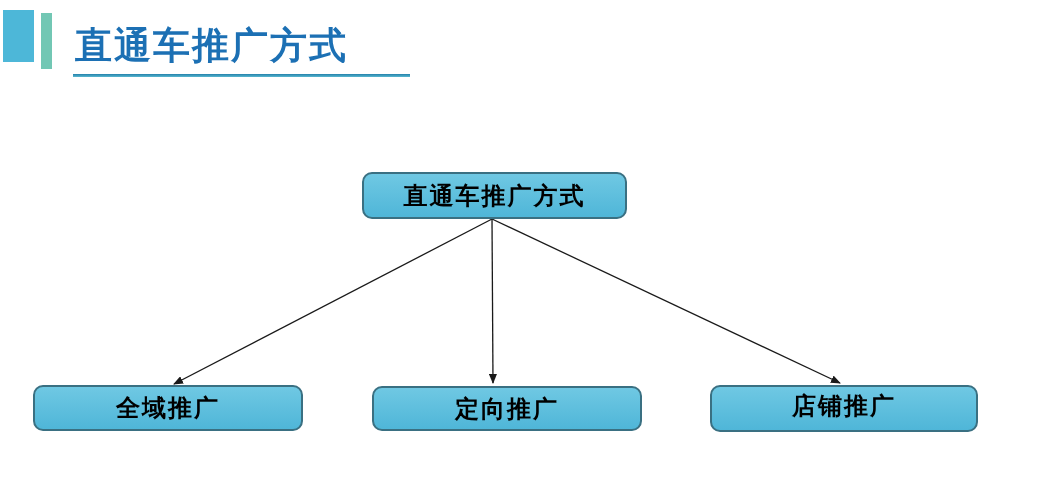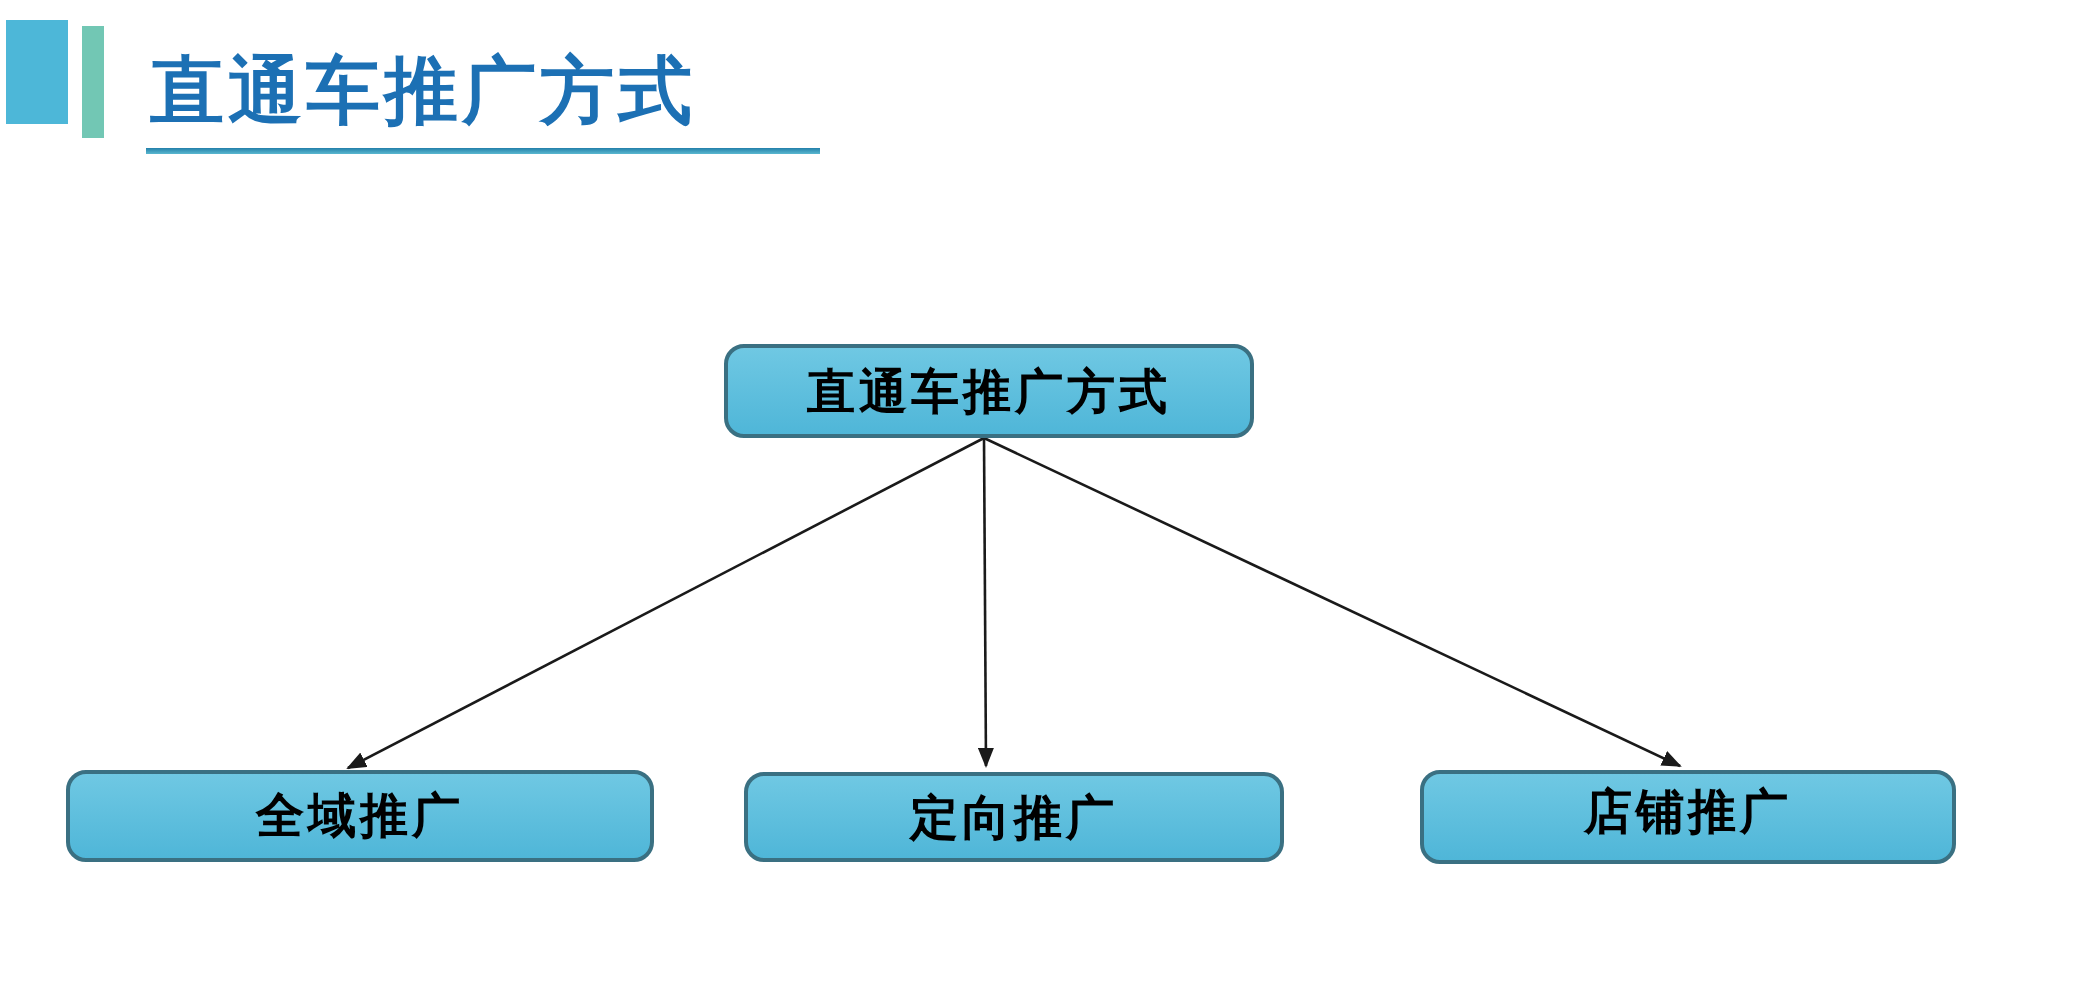--- a/index.html
+++ b/index.html
@@ -62,21 +62,21 @@
     background: linear-gradient(#6FC8E3, #4FB6D8);
     border: 2px solid #3A7082;
     border-radius: 10px;
     color: #000000;
     font-weight: bold;
     font-size: 24px;
     letter-spacing: 2px;
     white-space: nowrap;
   }
   .node-root  { left: 362px; top: 172px; width: 265px; height: 47px; }
-  .node-left  { left:  33px; top: 385px; width: 294px; height: 46px; }
+  .node-left  { left:  33px; top: 385px; width: 270px; height: 46px; }
   .node-mid   { left: 372px; top: 386px; width: 270px; height: 45px; }
   .node-right { left: 710px; top: 385px; width: 268px; height: 47px; }
   .node-right .node-label { position: relative; top: -3px; }
 
   
   .watermark {
     position: absolute;
     right: 15px; bottom: 8px;
     font-size: 17px;
     color: #D9D9D9;

